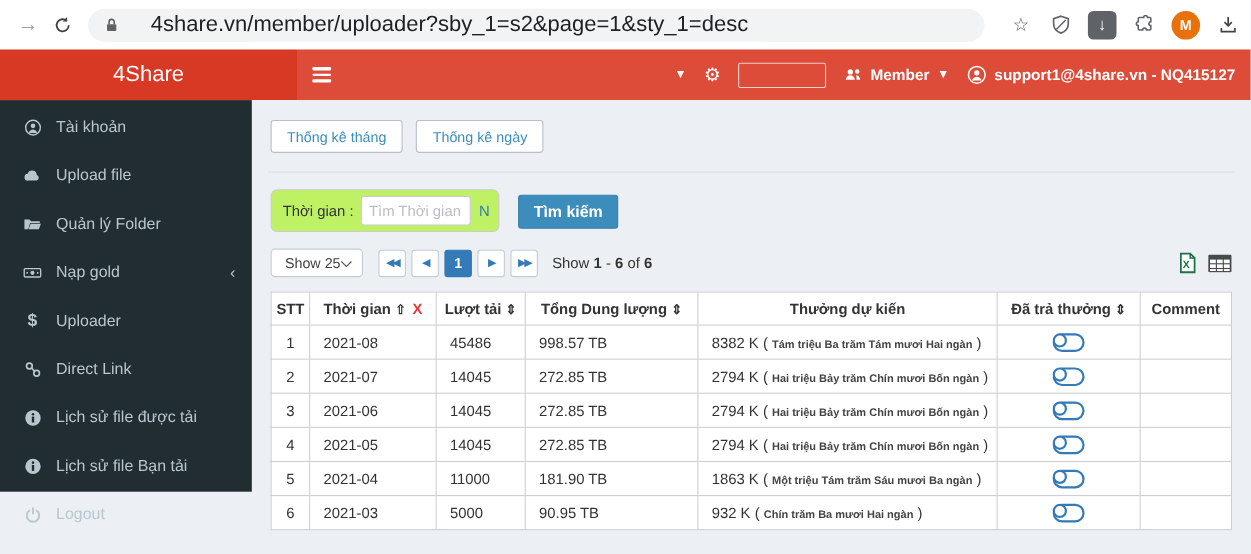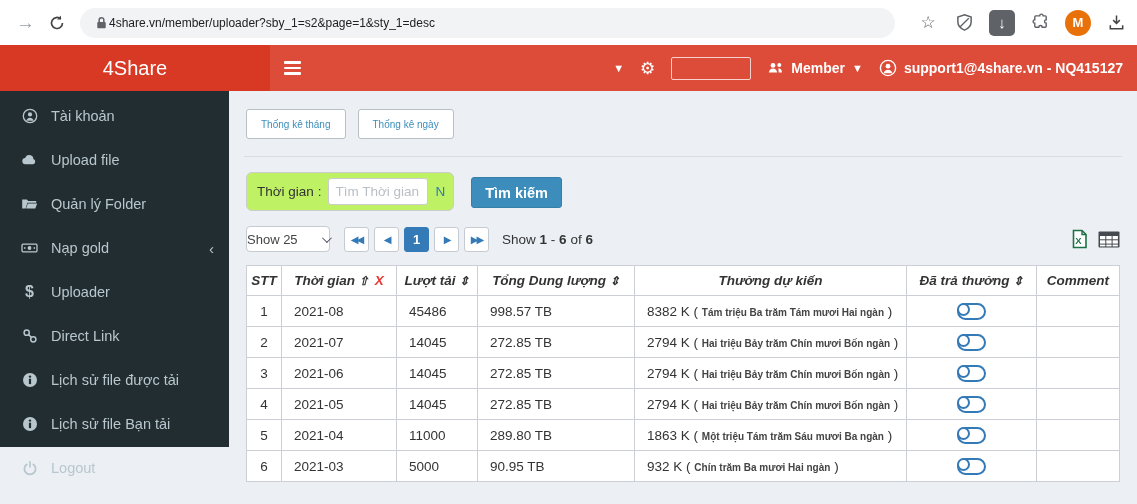--- a/index.html
+++ b/index.html
@@ -6,21 +6,21 @@
   html,body { width:1137px; height:504px; overflow:hidden;
     font-family:"Liberation Sans", sans-serif; background:#ecf0f5; }
 
   
   .chrome { height:45px; background:#fff; display:flex; align-items:center; padding:0 10px; }
   .chrome .navbtn { width:28px; height:28px; display:flex; align-items:center; justify-content:center;
     color:#5f6368; font-size:19px; margin:0 4px; cursor:pointer; }
   .chrome .fwd { color:#9aa0a6; }
   .urlbar { flex:0 0 815px; height:30px; background:#f1f3f4; border-radius:15px;
     display:flex; align-items:center; padding:0 14px; margin:0 8px 0 8px; }
-  .urlbar .url { color:#202124; font-size:12px; margin-left:0; white-space:nowrap; }
+  .urlbar .url { color:#202124; font-size:20px; margin-left:28px; white-space:nowrap; }
   .chrome-right { display:flex; align-items:center; margin-left:14px; gap:14px; }
   .cicon { width:22px; height:22px; display:flex; align-items:center; justify-content:center;
     color:#5f6368; font-size:17px; cursor:pointer; }
   .dl-box { width:26px; height:26px; background:#5f6368; border-radius:5px; color:#fff;
     display:flex; align-items:center; justify-content:center; font-size:15px; font-weight:bold; }
   .avatar { width:26px; height:26px; border-radius:50%; background:#e8710a; color:#fff;
     font-size:13px; font-weight:bold; display:flex; align-items:center; justify-content:center; }
 
   
   .appbar { height:46px; display:flex; }
@@ -45,61 +45,61 @@
     color:#b8c7ce; font-size:14.5px; cursor:pointer; }
   .side-item .sicon { width:17px; display:flex; justify-content:center; }
   .side-item .chev { margin-left:auto; font-size:15px; color:#b8c7ce; }
   .dollar { color:#b8c7ce; font-size:16px; font-weight:bold; }
 
   .content { flex:1; background:#ecf0f5; padding:18px 17px 0 17px; }
 
   
   .tabrow { display:flex; gap:12px; }
   .tabbtn { background:#fff; border:1px solid #b8bfc6; border-radius:3px; color:#3c8dbc;
-    font-size:10px; padding:6px 14px; height:30px; cursor:pointer; font-family:inherit; }
+    font-size:13px; padding:6px 14px; height:30px; cursor:pointer; font-family:inherit; }
   .divider { border-top:1px solid #d9dee4; margin:17px -2px 15px -2px; }
 
   
   .searchrow { display:flex; align-items:flex-start; gap:17px; }
   .search-group { background:#bef264; border:1px solid #ccc; border-radius:6px; height:39px;
     display:flex; align-items:center; padding:0 8px 0 10px; gap:7px; }
   .search-label { font-size:13.5px; color:#333; }
   .search-input { width:100px; height:27px; border:1px solid #ccc; border-radius:3px;
     font-size:13.5px; padding:0 6px; color:#333; outline:none; font-family:inherit; }
   .search-input::placeholder { color:#b9bfc4; }
   .n-flag { color:#337ab7; font-size:13.5px; }
   .btn-primary { background:#3c8dbc; border:1px solid #367fa9; color:#fff; border-radius:3px;
     height:31px; padding:0 13px; font-size:14.5px; font-weight:bold; margin-top:5px;
     cursor:pointer; font-family:inherit; }
 
   
   .pagerow { display:flex; align-items:center; margin-top:15px; }
   .pagesize { width:84px; height:26px; background:#fff; border:1px solid #c5cbd1; border-radius:4px;
-    display:flex; align-items:center; justify-content:space-between; padding:0 0;
+    display:flex; align-items:center; justify-content:space-between; padding:0 12px;
     font-size:13px; color:#444; cursor:pointer; }
   .pagesize .vchev { width:7px; height:7px; border-right:1.5px solid #556; border-bottom:1.5px solid #556;
     transform:rotate(45deg) translateY(-2px); }
   .pager { display:flex; gap:5px; margin-left:14px; }
   .pgbtn { min-width:25px; height:25px; background:#fff; border:1px solid #c5cbd1; border-radius:3px;
     color:#337ab7; font-size:10px; display:flex; align-items:center; justify-content:center;
     cursor:pointer; letter-spacing:-2px; padding:0 4px; }
   .pgbtn.active { background:#337ab7; border-color:#337ab7; color:#fff; font-size:13px;
     font-weight:bold; letter-spacing:0; }
   .pg-status { margin-left:13px; font-size:13.5px; color:#333; }
   .pg-status b { font-weight:bold; }
   .export-icons { margin-left:auto; display:flex; align-items:center; gap:9px; }
   .exicon { cursor:pointer; display:flex; }
 
   
   table.data { border-collapse:collapse; table-layout:fixed; width:873px; margin-top:13px;
     background:#fff; }
   table.data th, table.data td { border:1px solid #ccd0d6; font-size:13.5px; color:#333;
     height:30px; overflow:hidden; white-space:nowrap; }
   table.data td { height:31px; }
-  th { font-weight:bold; text-align:center;font-style:italic; }
+  th { font-weight:bold; text-align:center; }
   th.sortable { color:#337ab7; cursor:pointer; }
   .sort-glyph { font-size:12px; }
   .sort-x { color:#e53935; font-weight:bold; margin-left:2px; }
   td.c { text-align:center; }
   td.l { text-align:left; padding-left:12px; }
   .reward-words { font-size:10px; color:#444;font-weight:bold; }
   .paren { font-size:13.5px; }
   .toggle { display:inline-block; width:29px; height:17px; border:2px solid #337ab7;
     border-radius:9px; position:relative; cursor:pointer; vertical-align:middle; }
   .toggle .knob { position:absolute; left:-2px; top:-2px; width:13px; height:13px;
@@ -427,21 +427,21 @@
           </td>
           <td class="c">
             <span class="toggle"><span class="knob"></span></span>
           </td>
           <td class="c"></td>
         </tr>
         <tr>
           <td class="c">5</td>
           <td class="l">2021-04</td>
           <td class="l">11000</td>
-          <td class="l">289.80 TB</td>
+          <td class="l">181.90 TB</td>
           <td class="l">
             <span>1863 K</span>
             <span class="paren">(</span>
             <span class="reward-words">Một triệu Tám trăm Sáu mươi Ba ngàn</span>
             <span class="paren">)</span>
           </td>
           <td class="c">
             <span class="toggle"><span class="knob"></span></span>
           </td>
           <td class="c"></td>

